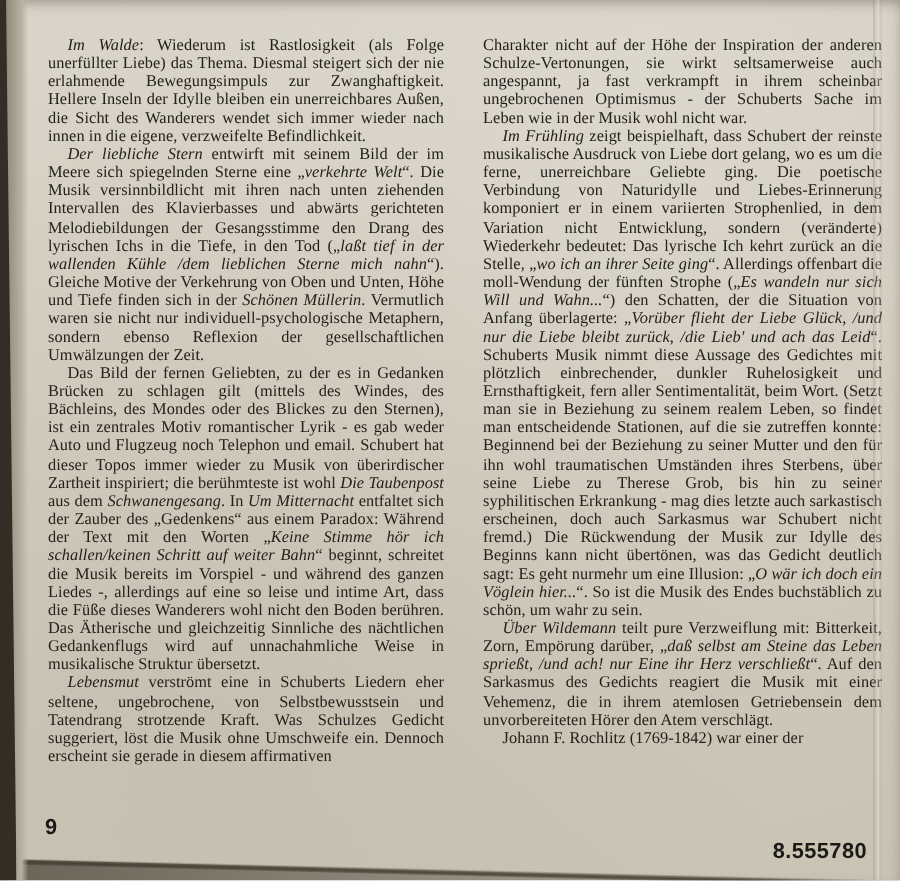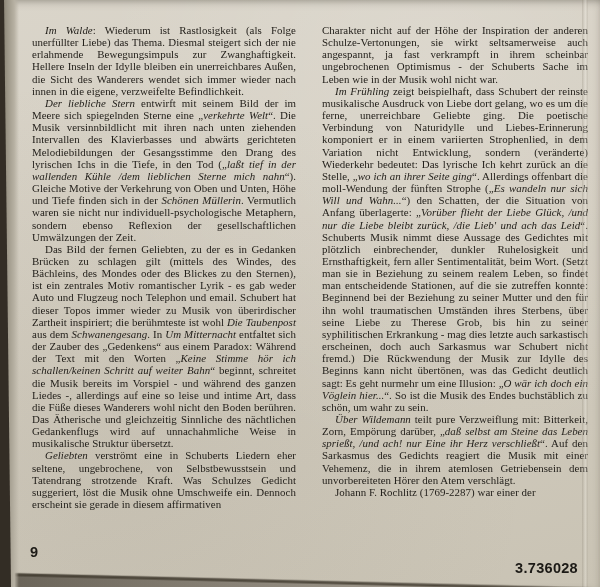--- a/index.html
+++ b/index.html
@@ -41,28 +41,28 @@
 </style>
 </head>
 <body>
 
 <div class="scene">
   <div class="page">
     <div class="col col-left">
         <p class="para indent"><span class="it">Im Walde</span><span>: Wiederum ist Rastlosigkeit (als Folge unerfüllter Liebe) das Thema. Diesmal steigert sich der nie erlahmende Bewegungsimpuls zur Zwanghaftigkeit. Hellere Inseln der Idylle bleiben ein unerreichbares Außen, die Sicht des Wanderers wendet sich immer wieder nach innen in die eigene, verzweifelte Befindlichkeit.</span></p>
         <p class="para indent"><span class="it">Der liebliche Stern</span><span> entwirft mit seinem Bild der im Meere sich spiegelnden Sterne eine „</span><span class="it">verkehrte Welt</span><span>“. Die Musik versinnbildlicht mit ihren nach unten ziehenden Intervallen des Klavierbasses und abwärts gerichteten Melodiebildungen der Gesangsstimme den Drang des lyrischen Ichs in die Tiefe, in den Tod („</span><span class="it">laßt tief in der wallenden Kühle /dem lieblichen Sterne mich nahn</span><span>“). Gleiche Motive der Verkehrung von Oben und Unten, Höhe und Tiefe finden sich in der </span><span class="it">Schönen Müllerin</span><span>. Vermutlich waren sie nicht nur individuell-psychologische Metaphern, sondern ebenso Reflexion der gesellschaftlichen Umwälzungen der Zeit.</span></p>
         <p class="para indent"><span>Das Bild der fernen Geliebten, zu der es in Gedanken Brücken zu schlagen gilt (mittels des Windes, des Bächleins, des Mondes oder des Blickes zu den Sternen), ist ein zentrales Motiv romantischer Lyrik - es gab weder Auto und Flugzeug noch Telephon und email. Schubert hat dieser Topos immer wieder zu Musik von überirdischer Zartheit inspiriert; die berühmteste ist wohl </span><span class="it">Die Taubenpost</span><span> aus dem </span><span class="it">Schwanengesang</span><span>. In </span><span class="it">Um Mitternacht</span><span> entfaltet sich der Zauber des „Gedenkens“ aus einem Paradox: Während der Text mit den Worten „</span><span class="it">Keine Stimme hör ich schallen/keinen Schritt auf weiter Bahn</span><span>“ beginnt, schreitet die Musik bereits im Vorspiel - und während des ganzen Liedes -, allerdings auf eine so leise und intime Art, dass die Füße dieses Wanderers wohl nicht den Boden berühren. Das Ätherische und gleichzeitig Sinnliche des nächtlichen Gedankenflugs wird auf unnachahmliche Weise in musikalische Struktur übersetzt.</span></p>
-        <p class="para indent"><span class="it">Geliebten</span><span> verströmt eine in Schuberts Liedern eher seltene, ungebrochene, von Selbstbewusstsein und Tatendrang strotzende Kraft. Was Schulzes Gedicht suggeriert, löst die Musik ohne Umschweife ein. Dennoch erscheint sie gerade in diesem affirmativen</span></p>
+        <p class="para indent"><span class="it">Lebensmut</span><span> verströmt eine in Schuberts Liedern eher seltene, ungebrochene, von Selbstbewusstsein und Tatendrang strotzende Kraft. Was Schulzes Gedicht suggeriert, löst die Musik ohne Umschweife ein. Dennoch erscheint sie gerade in diesem affirmativen</span></p>
       </div>
     <div class="col col-right">
         <p class="para"><span>Charakter nicht auf der Höhe der Inspiration der anderen Schulze-Vertonungen, sie wirkt seltsamerweise auch angespannt, ja fast verkrampft in ihrem scheinbar ungebrochenen Optimismus - der Schuberts Sache im Leben wie in der Musik wohl nicht war.</span></p>
         <p class="para indent"><span class="it">Im Frühling</span><span> zeigt beispielhaft, dass Schubert der reinste musikalische Ausdruck von Liebe dort gelang, wo es um die ferne, unerreichbare Geliebte ging. Die poetische Verbindung von Naturidylle und Liebes-Erinnerung komponiert er in einem variierten Strophenlied, in dem Variation nicht Entwicklung, sondern (veränderte) Wiederkehr bedeutet: Das lyrische Ich kehrt zurück an die Stelle, „</span><span class="it">wo ich an ihrer Seite ging</span><span>“. Allerdings offenbart die moll-Wendung der fünften Strophe („</span><span class="it">Es wandeln nur sich Will und Wahn...</span><span>“) den Schatten, der die Situation von Anfang überlagerte: „</span><span class="it">Vorüber flieht der Liebe Glück, /und nur die Liebe bleibt zurück, /die Lieb' und ach das Leid</span><span>“. Schuberts Musik nimmt diese Aussage des Gedichtes mit plötzlich einbrechender, dunkler Ruhelosigkeit und Ernsthaftigkeit, fern aller Sentimentalität, beim Wort. (Setzt man sie in Beziehung zu seinem realem Leben, so findet man entscheidende Stationen, auf die sie zutreffen konnte: Beginnend bei der Beziehung zu seiner Mutter und den für ihn wohl traumatischen Umständen ihres Sterbens, über seine Liebe zu Therese Grob, bis hin zu seiner syphilitischen Erkrankung - mag dies letzte auch sarkastisch erscheinen, doch auch Sarkasmus war Schubert nicht fremd.) Die Rückwendung der Musik zur Idylle des Beginns kann nicht übertönen, was das Gedicht deutlich sagt: Es geht nurmehr um eine Illusion: „</span><span class="it">O wär ich doch ein Vöglein hier...</span><span>“. So ist die Musik des Endes buchstäblich zu schön, um wahr zu sein.</span></p>
         <p class="para indent"><span class="it">Über Wildemann</span><span> teilt pure Verzweiflung mit: Bitterkeit, Zorn, Empörung darüber, „</span><span class="it">daß selbst am Steine das Leben sprießt, /und ach! nur Eine ihr Herz verschließt</span><span>“. Auf den Sarkasmus des Gedichts reagiert die Musik mit einer Vehemenz, die in ihrem atemlosen Getriebensein dem unvorbereiteten Hörer den Atem verschlägt.</span></p>
-        <p class="para indent"><span>Johann F. Rochlitz (1769-2287) war einer der</span></p>
+        <p class="para indent"><span>Johann F. Rochlitz (1769-1842) war einer der</span></p>
       </div>
     <div class="page-number">9</div>
-    <div class="catalog">3.736028</div>
+    <div class="catalog">8.555780</div>
     <div class="crease"></div>
   </div>
   <div class="bottom-shadow-line"></div>
   <div class="edge-band"></div>
   <div class="dark-wedge"></div>
 </div>
 
 </body></html>

